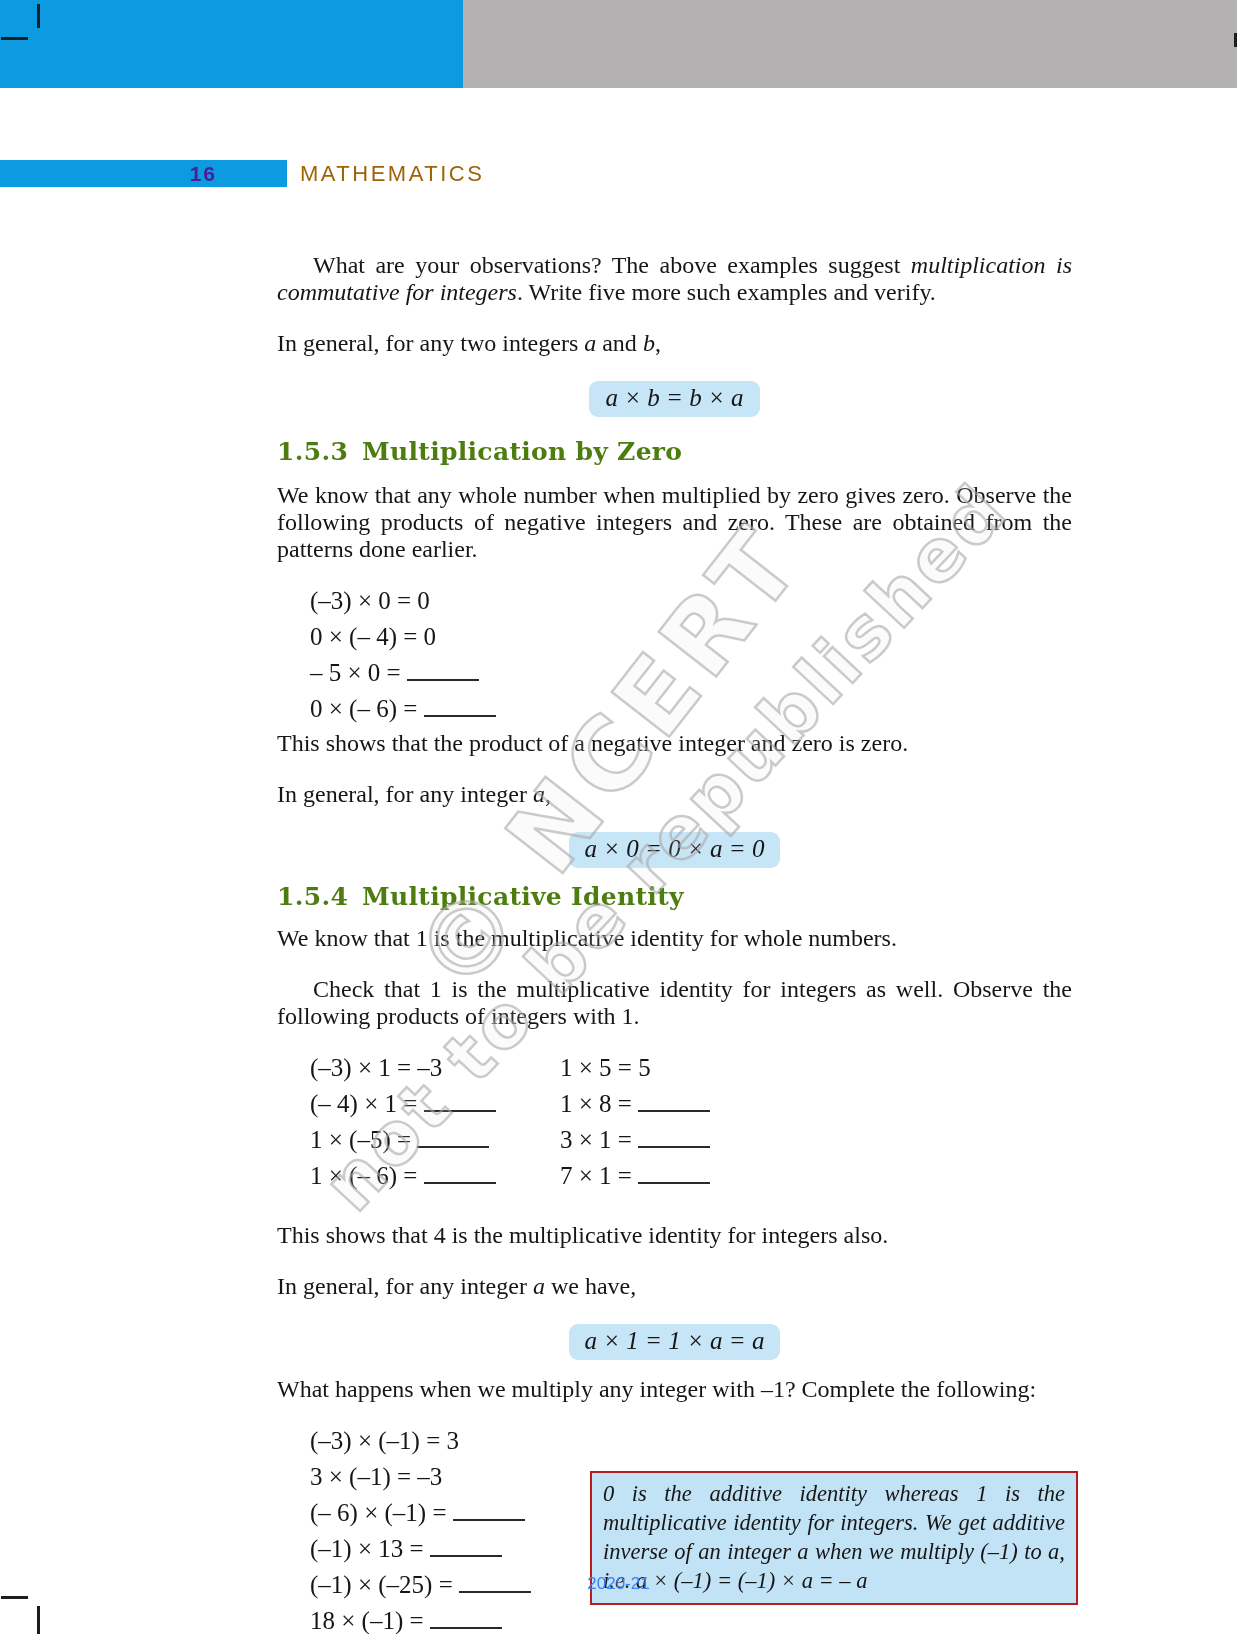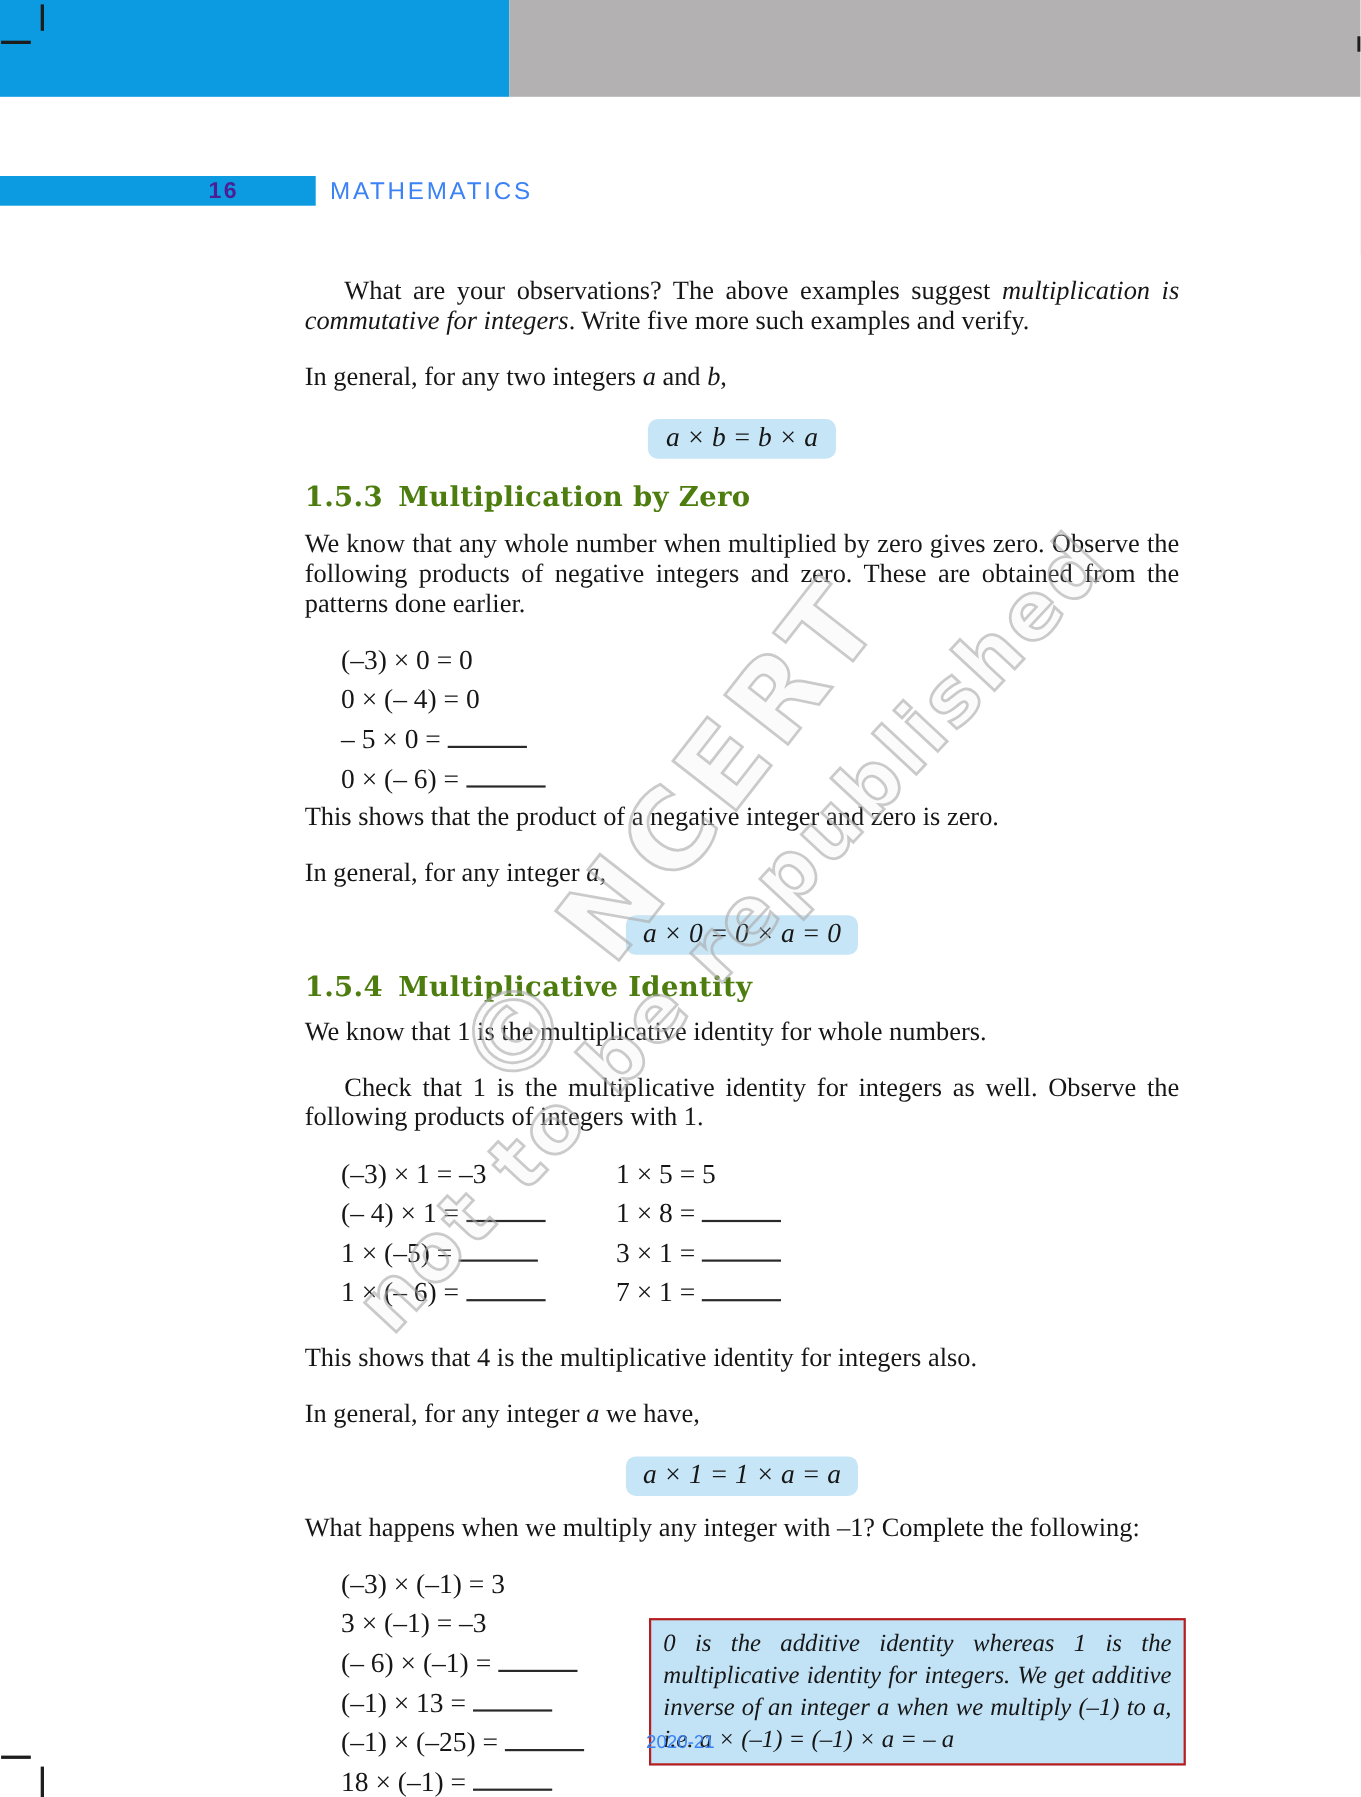--- a/index.html
+++ b/index.html
@@ -16,21 +16,21 @@
   .crop.tl-h{left:1px;top:37px;width:27px;height:3px;}
   .crop.tr-v{right:0;top:33px;width:3px;height:14px;}
   .crop.bl-h{left:1px;top:1596px;width:27px;height:3px;}
   .crop.bl-v{left:37px;top:1606px;width:3px;height:28px;}
 
   
   .pagebar{position:absolute;left:0;top:160px;width:287px;height:27px;background:#0c9ae1;
            display:flex;align-items:center;justify-content:flex-end;padding-right:70px;box-sizing:border-box;}
   .pagebar .pnum{color:#4c1d95;font-family:"Liberation Sans",sans-serif;font-size:21px;font-weight:700;letter-spacing:2px;}
   .runhead{position:absolute;left:300px;top:160px;height:27px;display:flex;align-items:center;
-           font-family:"Liberation Sans",sans-serif;font-size:22px;letter-spacing:2.5px;color:#3b82f6;}
+           font-family:"Liberation Sans",sans-serif;font-size:22px;letter-spacing:2.5px;color:#a16207;}
 
   
   .wm{position:absolute;z-index:5;pointer-events:none;white-space:nowrap;
       font-family:"DejaVu Sans",sans-serif;font-weight:700;
       color:rgba(190,190,190,0.42);
       -webkit-text-fill-color:rgba(225,225,225,0.12);
       -webkit-text-stroke:2.5px rgba(168,168,168,0.60);}
   .wm1{font-size:100px;letter-spacing:8px;left:330px;top:700px;transform:rotate(-52deg);}
   .wm2{font-size:72px;letter-spacing:4px;left:185px;top:805px;transform:rotate(-47deg);}
 

